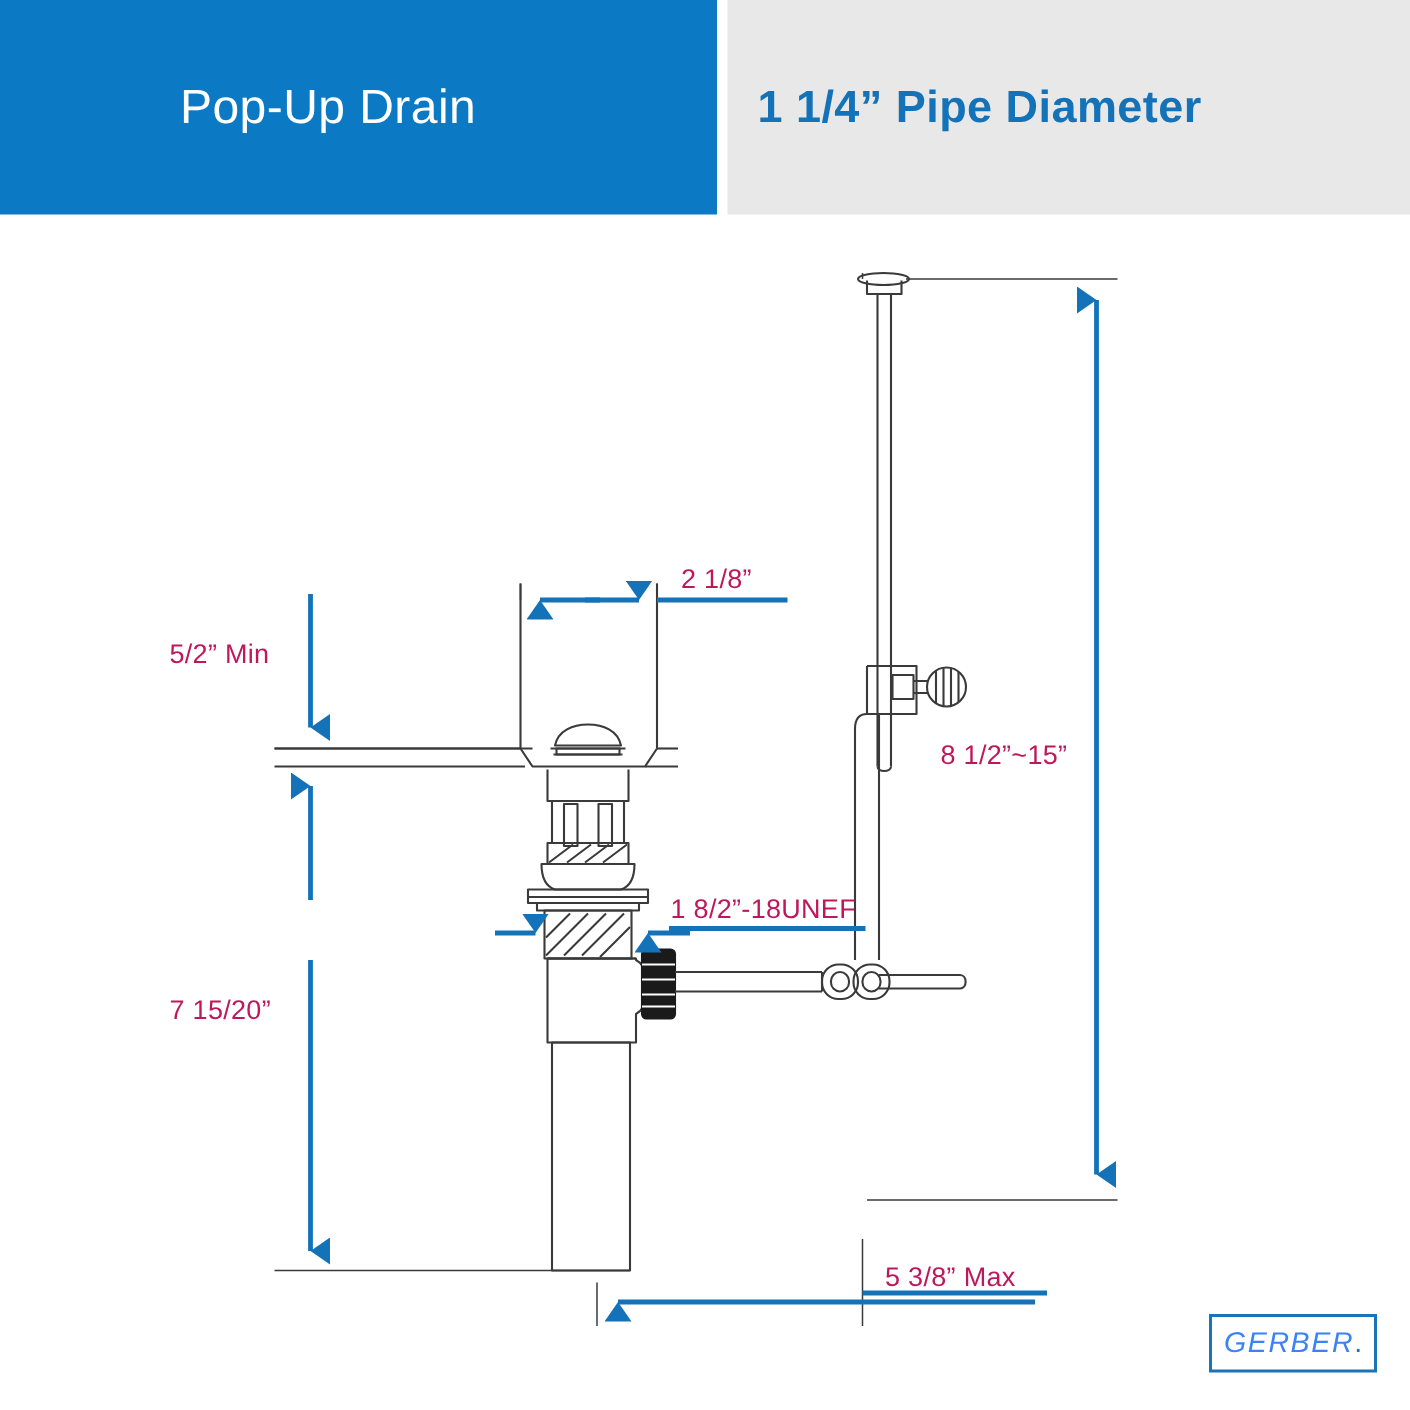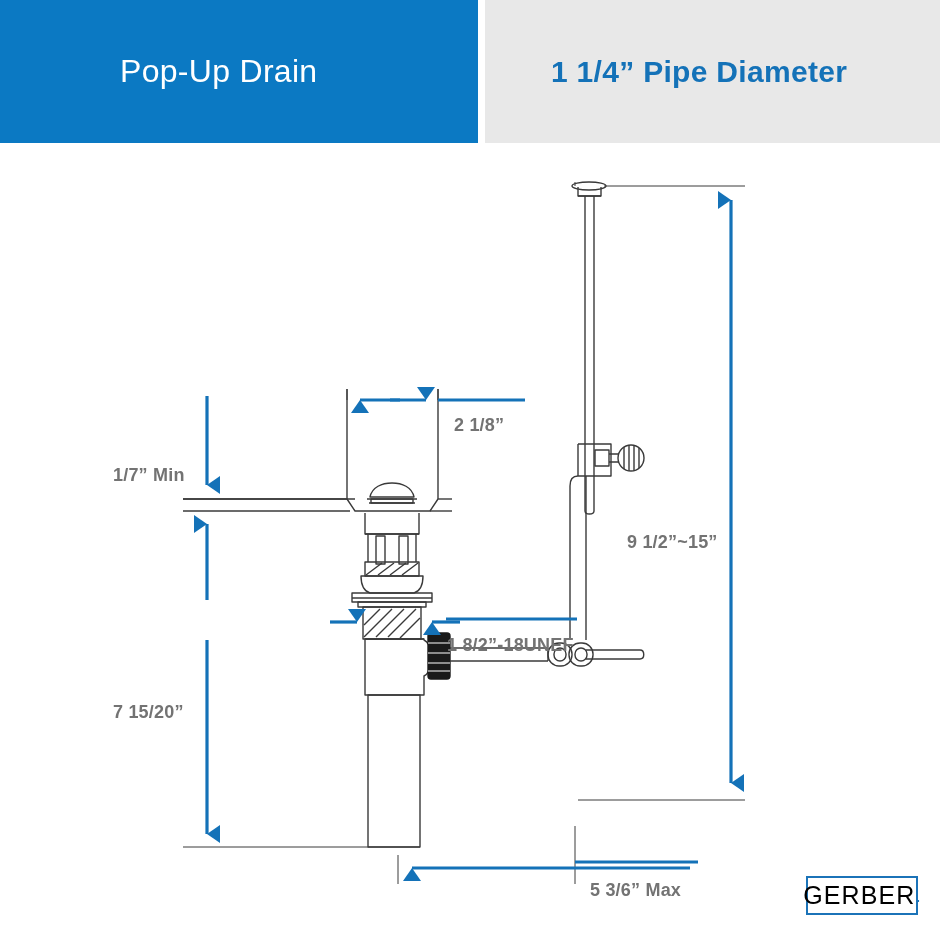--- a/index.html
+++ b/index.html
@@ -46,42 +46,41 @@
   }
   #banner-primary .banner-title {
     color: #ffffff;
     font-weight: 300;
     margin-left: 120px;
     font-size: 32px;
   }
   #banner-secondary .banner-title {
     color: #1472b8;
     font-weight: 700;
-    margin-left: 66px;
+    margin-left: 20px;
     font-size: 30px;
   }
 
   
   #drawing {
     position: absolute;
     left: 0;
     top: 0;
     width: 940px;
     height: 940px;
   }
 
   
   .dim-label {
     position: absolute;
-    color: #737373;
-    font-weight: 700;
+    color: #be185d;
+    font-weight: 400;
     font-size: 18px;
     white-space: nowrap;
     letter-spacing: 0.2px;
-    margin-top: 39px;
   }
   #dim-label-half-min      { left: 113px; top: 426px; }
   #dim-label-two-eighth    { left: 454px; top: 376px; }
   #dim-label-unef          { left: 447px; top: 596px; }
   #dim-label-seven-fifteen { left: 113px; top: 663px; }
   #dim-label-nine-half     { left: 627px; top: 493px; }
   #dim-label-five-three    { left: 590px; top: 841px; }
 
   
   #brand-logo {
@@ -90,24 +89,25 @@
     top: 876px;
     width: 112px;
     height: 39px;
     border: 2px solid #1b73b8;
     display: flex;
     align-items: center;
     justify-content: center;
     box-sizing: border-box;
   }
   #brand-logo-text {
-    color: #000000;
-    font-size: 25px;
+    color: #3b82f6;
+    font-size: 19px;
     font-weight: 400;
     letter-spacing: 1.1px;
+    font-style: italic;
   }
   #brand-logo-dot {
     color: #1b73b8;
     font-size: 19px;
   }
 </style>
 </head>
 <body>
 
 <div id="page">
@@ -275,30 +275,30 @@
       <line x1="446" y1="619" x2="577" y2="619"></line>
 
       <line x1="731" y1="330" x2="731" y2="200" marker-end="url(#arrow-up)"></line>
       <line x1="731" y1="330" x2="731" y2="783" marker-end="url(#arrow-down)"></line>
 
       <line x1="690" y1="868" x2="412" y2="868" marker-end="url(#arrow-left-h)"></line>
       <line x1="575" y1="862" x2="698" y2="862"></line>
     </g>
   </svg>
 
-  <div class="dim-label" id="dim-label-half-min">1/7” Min</div>
+  <div class="dim-label" id="dim-label-half-min">5/2” Min</div>
 
   <div class="dim-label" id="dim-label-two-eighth">2 1/8”</div>
 
   <div class="dim-label" id="dim-label-unef">1 8/2”-18UNEF</div>
 
   <div class="dim-label" id="dim-label-seven-fifteen">7 15/20”</div>
 
-  <div class="dim-label" id="dim-label-nine-half">9 1/2”~15”</div>
-
-  <div class="dim-label" id="dim-label-five-three">5 3/6” Max</div>
+  <div class="dim-label" id="dim-label-nine-half">8 1/2”~15”</div>
+
+  <div class="dim-label" id="dim-label-five-three">5 3/8” Max</div>
 
   <div id="brand-logo">
     <span id="brand-logo-text">GERBER</span>
       <span id="brand-logo-dot">.</span>
   </div>
 
 </div>
 
 </body></html>

